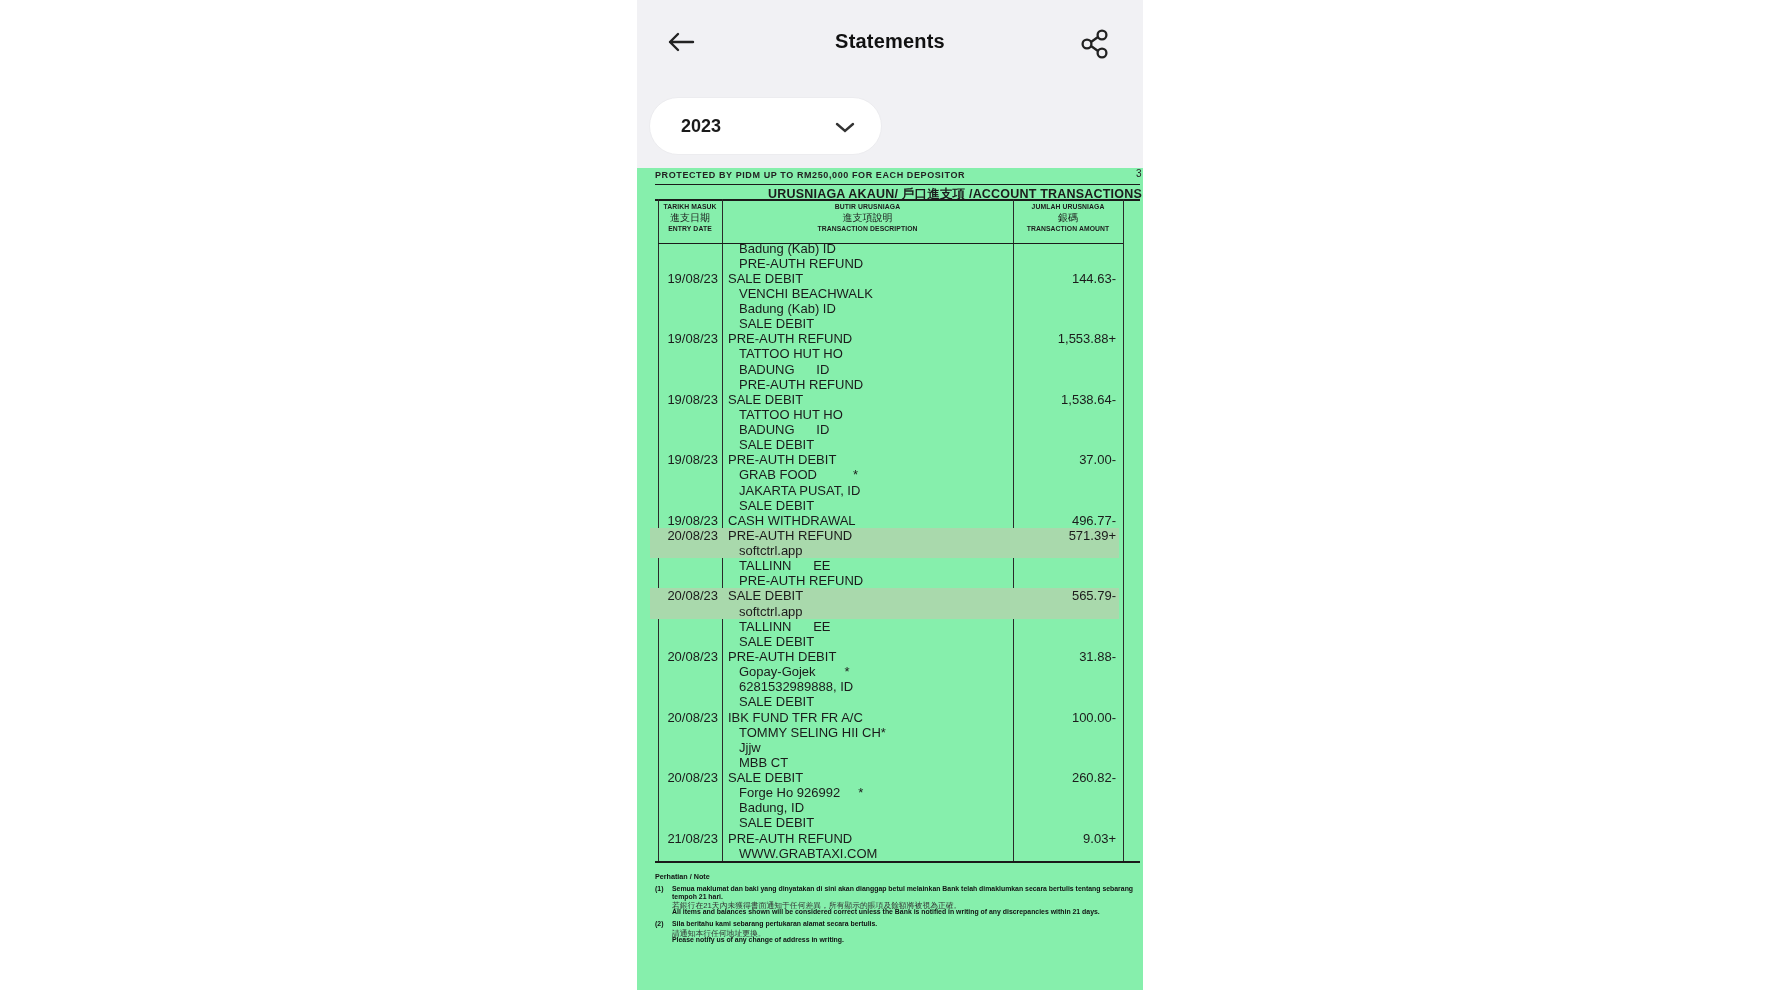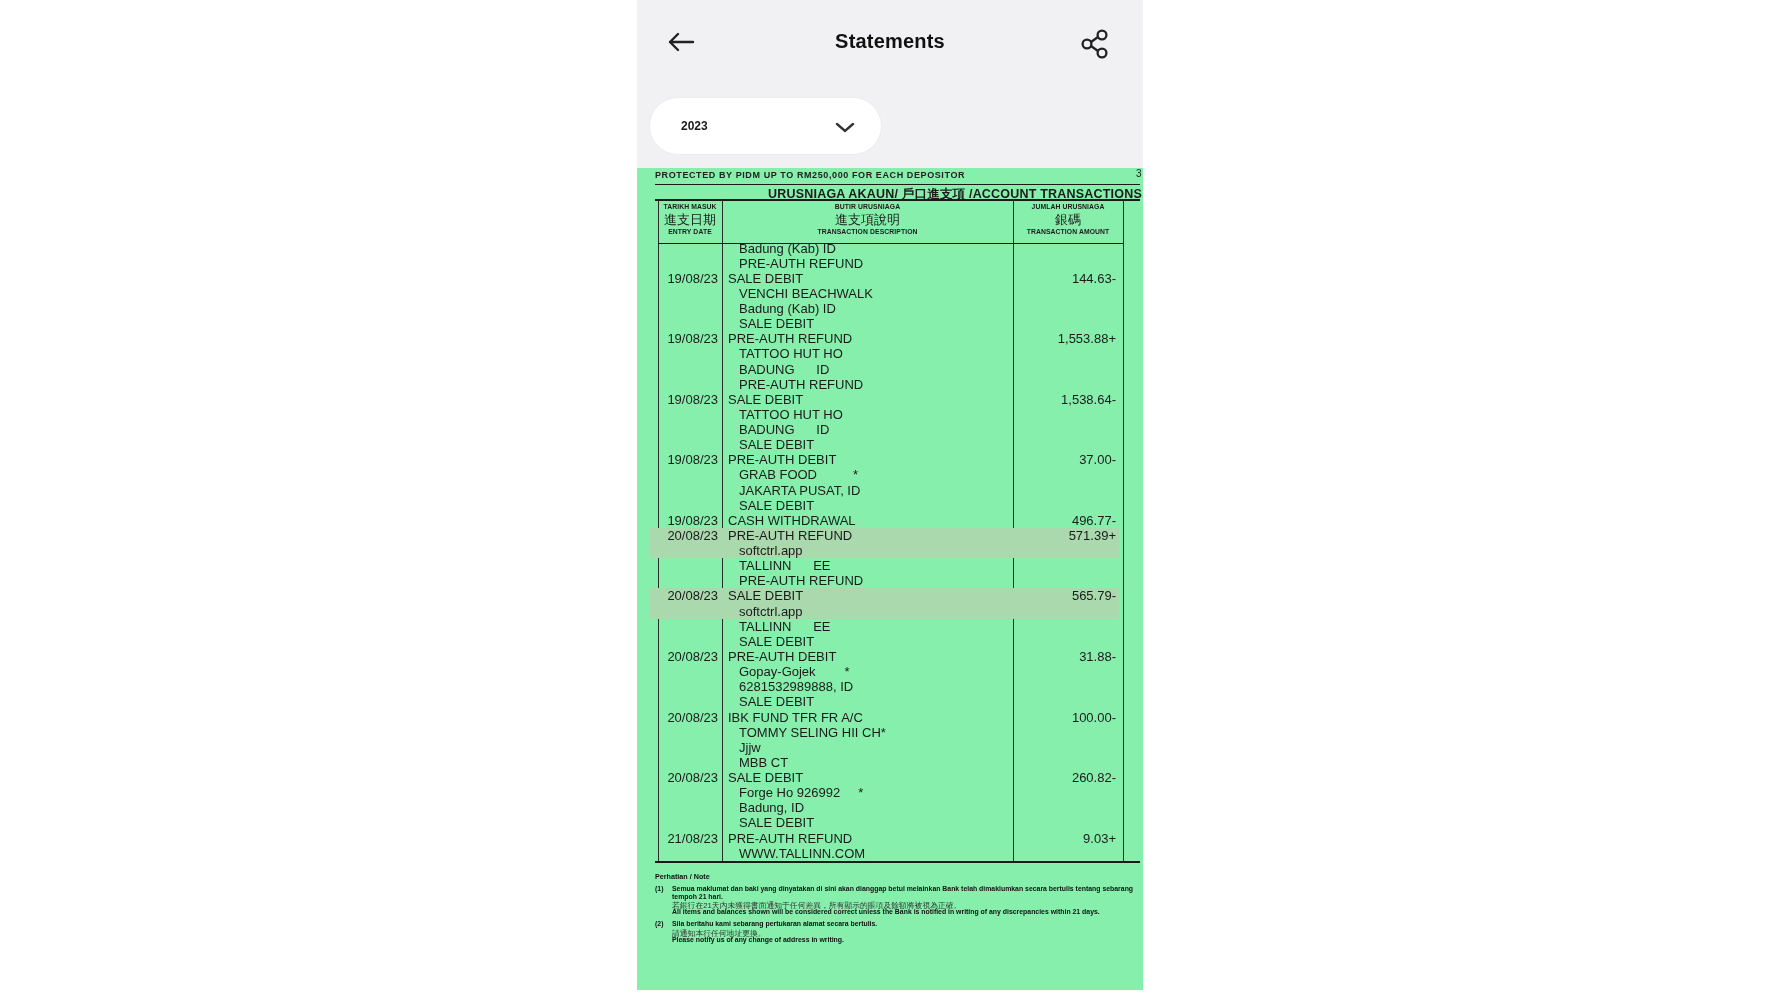--- a/index.html
+++ b/index.html
@@ -9,36 +9,36 @@
   .phone{position:absolute;left:637px;top:0;width:506px;height:1000px;background:#ffffff;overflow:hidden;}
 
   
   .app-header{position:absolute;left:0;top:0;width:506px;height:168px;background:#f1f1f4;}
   .back-btn{position:absolute;left:26px;top:24px;width:36px;height:36px;display:flex;align-items:center;justify-content:center;cursor:pointer;}
   .app-title{position:absolute;left:0;top:30px;width:506px;text-align:center;font-size:20px;font-weight:700;color:#111;letter-spacing:.2px;}
   .share-btn{position:absolute;left:440px;top:26px;width:36px;height:36px;display:flex;align-items:center;justify-content:center;cursor:pointer;}
   .pill{position:absolute;top:97px;height:58px;background:#ffffff;border:1px solid #ececef;border-radius:29px;display:flex;align-items:center;cursor:pointer;}
   .pill-year{left:12px;width:233px;}
   .pill-month{left:258px;width:227px;}
-  .pill-label{font-size:12px;font-weight:700;color:#1a1a1a;}
+  .pill-label{font-size:18px;font-weight:700;color:#1a1a1a;}
   .pill-year .pill-label{margin-left:31px;}
   .pill-month .pill-label{margin-left:29px;}
   .pill .chev{position:absolute;right:26px;top:24px;}
 
   
   .page{position:absolute;left:0;top:168px;width:506px;height:822px;background:#86efac;color:#1b1b1b;}
   .protect-line{position:absolute;left:18px;top:2px;font-size:9px;font-weight:700;letter-spacing:.6px;color:#222;white-space:nowrap;}
   .corner-num{position:absolute;left:499px;top:0px;font-size:10px;color:#222;}
   .hline{position:absolute;background:#1a1a1a;}
   .doc-title{position:absolute;left:130px;top:18px;width:376px;text-align:center;font-size:12.5px;font-weight:700;letter-spacing:.2px;white-space:nowrap;}
 
   .vline{position:absolute;width:1px;background:#2a2a2a;top:31px;height:662px;}
   .colhead{position:absolute;text-align:center;line-height:1;}
   .colhead .l1,.colhead .l3{font-size:6.8px;font-weight:700;letter-spacing:.1px;}
-  .colhead .l2{font-size:13px;margin:2.5px 0 3px 0;}
+  .colhead .l2{font-size:10px;margin:2.5px 0 3px 0;}
 
   .row{position:absolute;left:0;width:506px;height:15.13px;font-size:13px;line-height:15.13px;white-space:pre;}
   .hl-bar{position:absolute;left:13px;top:0;width:469px;height:100%;background:#a9d9ac;}
   .cell-date{position:absolute;left:21px;top:0;width:60px;text-align:right;}
   .cell-desc{position:absolute;top:0;}
   .cell-desc.main{left:91px;}
   .cell-desc.sub{left:102px;}
   .cell-amt{position:absolute;left:376px;top:0;width:103px;text-align:right;}
 
   
@@ -149,21 +149,21 @@
           <div class="row" style="top: 526.4px;"><div class="cell-desc sub">SALE DEBIT</div></div>
           <div class="row" style="top: 541.53px;"><div class="cell-date">20/08/23</div><div class="cell-desc main">IBK FUND TFR FR A/C</div><div class="cell-amt">100.00-</div></div>
           <div class="row" style="top: 556.66px;"><div class="cell-desc sub">TOMMY SELING HII CH*</div></div>
           <div class="row" style="top: 571.79px;"><div class="cell-desc sub">Jjjw</div></div>
           <div class="row" style="top: 586.92px;"><div class="cell-desc sub">MBB CT</div></div>
           <div class="row" style="top: 602.05px;"><div class="cell-date">20/08/23</div><div class="cell-desc main">SALE DEBIT</div><div class="cell-amt">260.82-</div></div>
           <div class="row" style="top: 617.18px;"><div class="cell-desc sub">Forge Ho 926992     *</div></div>
           <div class="row" style="top: 632.31px;"><div class="cell-desc sub">Badung, ID</div></div>
           <div class="row" style="top: 647.44px;"><div class="cell-desc sub">SALE DEBIT</div></div>
           <div class="row" style="top: 662.57px;"><div class="cell-date">21/08/23</div><div class="cell-desc main">PRE-AUTH REFUND</div><div class="cell-amt">9.03+</div></div>
-          <div class="row" style="top: 677.7px;"><div class="cell-desc sub">WWW.TALLINN.COM</div></div>
+          <div class="row" style="top: 677.7px;"><div class="cell-desc sub">WWW.GRABTAXI.COM</div></div>
         </div>
 
       <div class="hline" style="left:18px;top:692.5px;width:485px;height:2.5px;"></div>
 
       <div class="notes-heading">Perhatian / Note</div>
       <div>
           <div class="note-num" style="top: 717px;">(1)</div>
           <div class="note-line" style="top: 717px;">Semua maklumat dan baki yang dinyatakan di sini akan dianggap betul melainkan Bank telah dimaklumkan secara bertulis tentang sebarang</div>
           <div class="note-line" style="top: 724.6px;">tempoh 21 hari.</div>
           <div class="note-line cjk" style="top: 732.2px;">若銀行在21天內未獲得書面通知于任何差異，所有顯示的賬項及餘額將被視為正確。</div>

